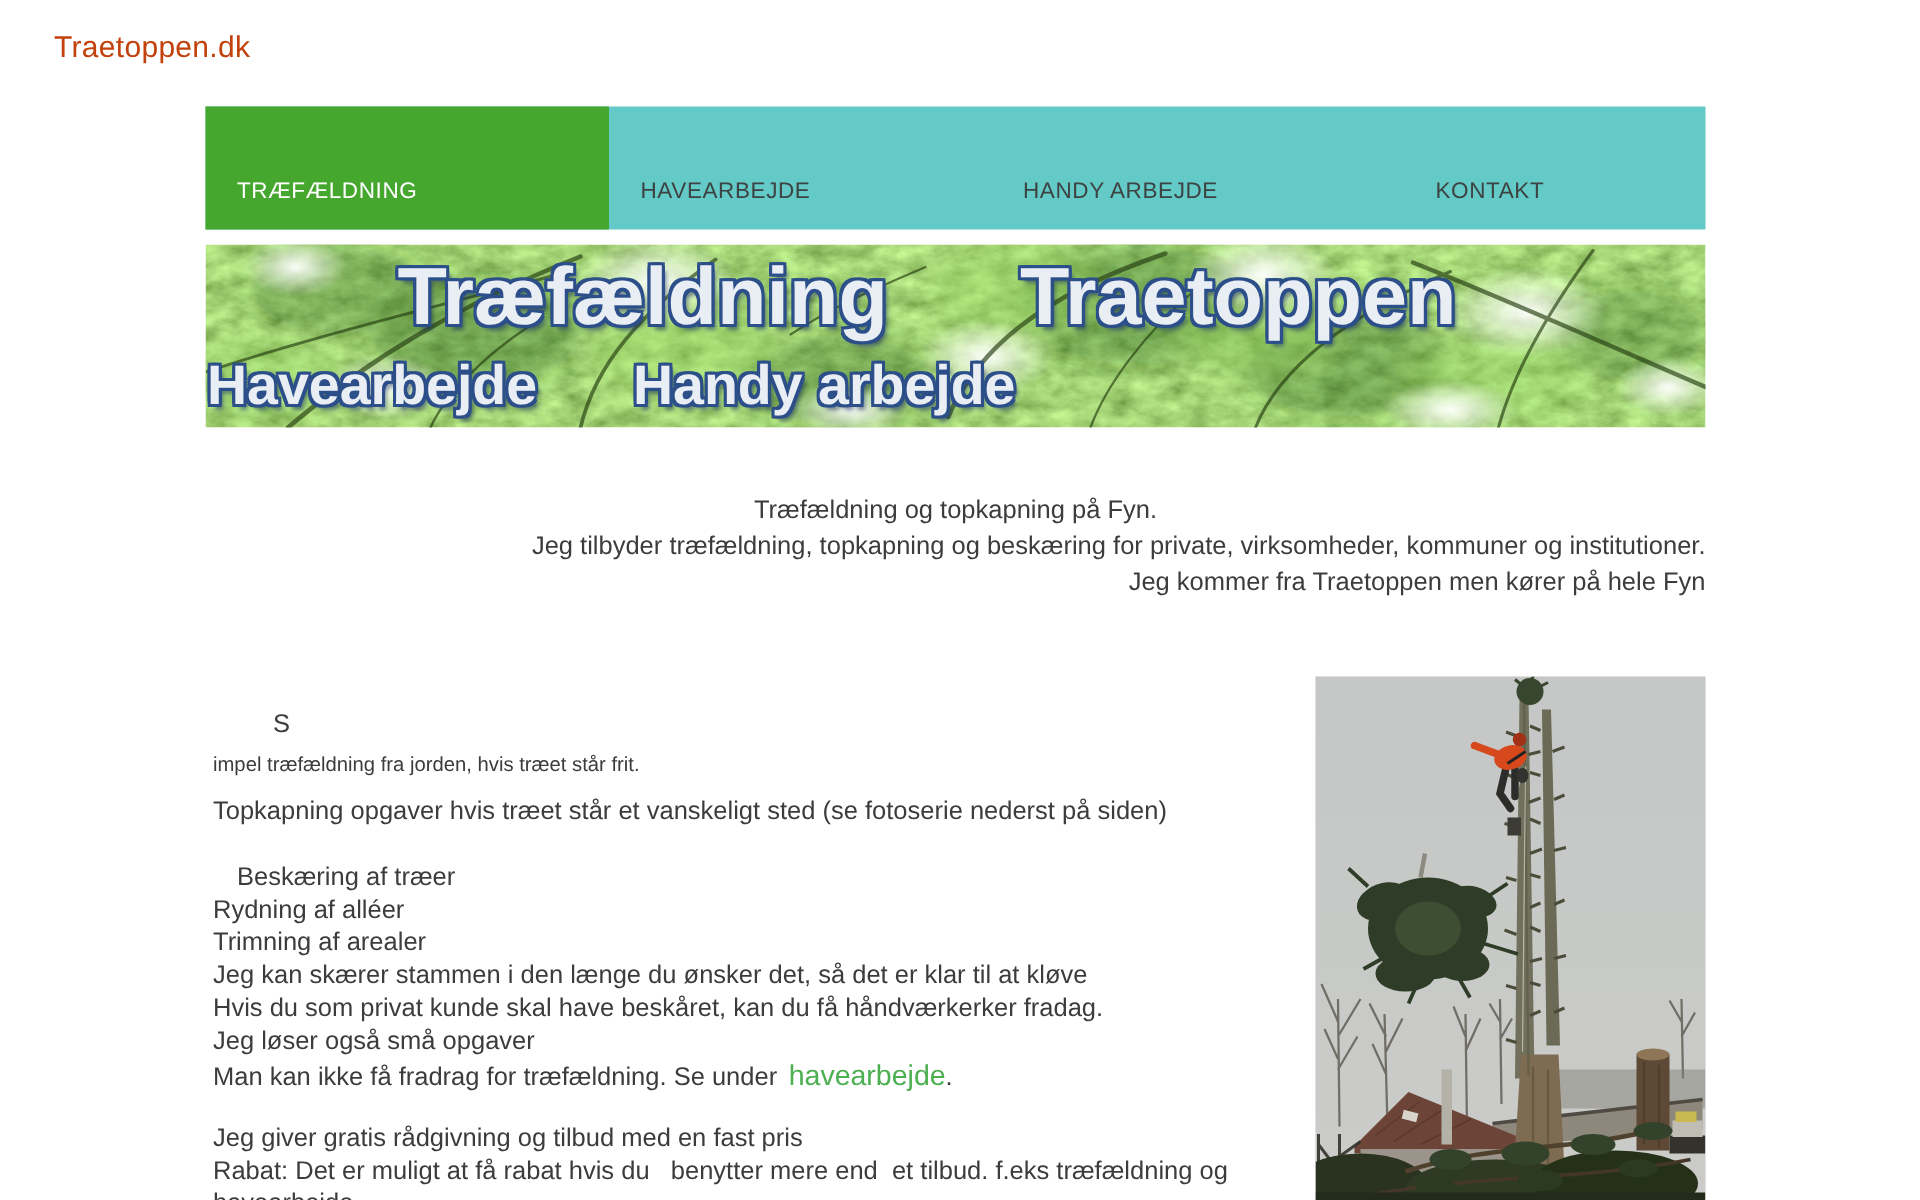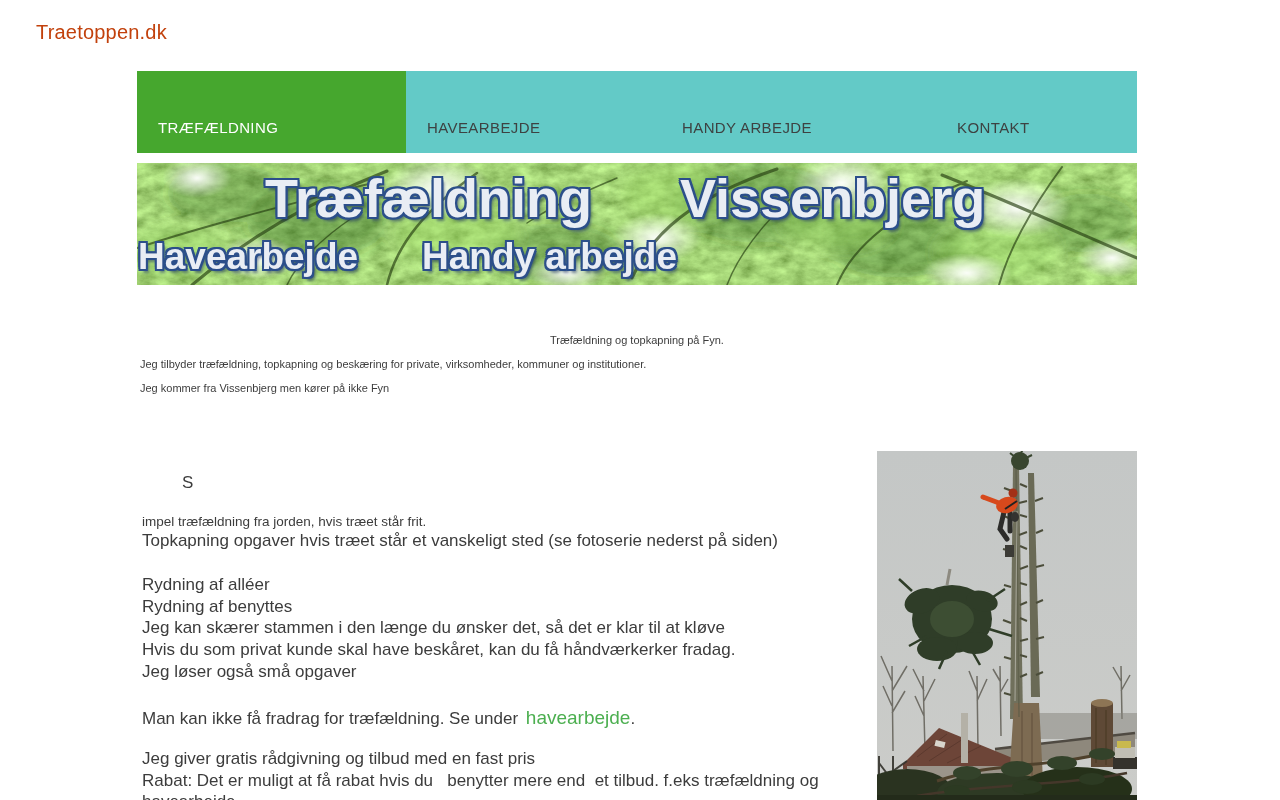--- a/index.html
+++ b/index.html
@@ -28,27 +28,27 @@
       0 -2px 0 var(--outline,#2c4f8a),0 2px 0 var(--outline,#2c4f8a),
       -2px 0 0 var(--outline,#2c4f8a),2px 0 0 var(--outline,#2c4f8a),
       3px 4px 3px rgba(25,45,95,.55);}
   .ht1{font-size:54px;top:4px;}
   .ht1a{left:128px;} .ht1b{left:543px;}
   .ht2{font-size:37px;top:73px;}
   .ht2a{left:1px;} .ht2b{left:285px;}
 
   
   .tline{white-space:pre-wrap;}
-  .intro{position:absolute;left:137px;top:328px;width:1000px;font-size:11px;line-height:24px;}
+  .intro{position:absolute;left:137px;top:328px;width:1000px;font-size:17px;line-height:24px;}
   .intro .centered{text-align:center;}
-  .intro .left{padding-left:3px;}
+  .intro .left{padding-left:3px;text-align:right;}
 
   .simple{position:absolute;left:137px;top:473px;}
   .simple .init{padding-left:45px;font-size:17px;line-height:20px;}
-  .simple .rest{padding-left:5px;font-size:13.5px;line-height:17px;margin-top:20px;}
+  .simple .rest{padding-left:5px;font-size:13.5px;line-height:17px;margin-top:8px;}
 
   .topk{position:absolute;left:142px;top:531px;font-size:17px;}
 
   .services{position:absolute;left:142px;top:574px;font-size:17px;line-height:21.7px;}
   .services .indent{padding-left:16px;}
 
   .fradrag{position:absolute;left:142px;top:707px;font-size:17px;}
   .fradrag .link{color:var(--link,#4caf50);font-size:19px;cursor:pointer;margin-left:3px;}
 
   .advice{position:absolute;left:142px;top:748px;font-size:17px;line-height:21.5px;}
@@ -120,41 +120,42 @@
         <path d="M495,115 C515,70 555,35 640,6" stroke-width="3"></path>
         <path d="M700,122 C715,85 755,50 830,18" stroke-width="2"></path>
         <path d="M1000,95 C930,65 880,42 805,12" stroke-width="3"></path>
         <path d="M862,122 C872,85 895,45 925,4" stroke-width="2"></path>
         <path d="M590,122 C600,95 625,60 660,30" stroke-width="1.5"></path>
         <path d="M150,122 C160,100 185,75 215,55" stroke-width="1.5"></path>
         <path d="M390,60 C420,40 450,28 480,15" stroke-width="1.5"></path>
       </g>
     </svg>
     <div class="hero-text ht1 ht1a">Træfældning</div>
-    <div class="hero-text ht1 ht1b">Vissenbjerg</div>
+    <div class="hero-text ht1 ht1b">Traetoppen</div>
     <div class="hero-text ht2 ht2a">Havearbejde</div>
     <div class="hero-text ht2 ht2b">Handy arbejde</div>
   </div>
 
   <div class="intro">
     <div class="tline centered">Træfældning og topkapning på Fyn.</div>
     <div class="tline left">Jeg tilbyder træfældning, topkapning og beskæring for private, virksomheder, kommuner og institutioner.</div>
-    <div class="tline left">Jeg kommer fra Vissenbjerg men kører på ikke Fyn</div>
+    <div class="tline left">Jeg kommer fra Traetoppen men kører på hele Fyn</div>
   </div>
 
   <div class="simple">
     <div class="tline init">S</div>
     <div class="tline rest">impel træfældning fra jorden, hvis træet står frit.</div>
   </div>
 
   <div class="topk tline">Topkapning opgaver hvis træet står et vanskeligt sted (se fotoserie nederst på siden)</div>
 
   <div class="services">
+    <div class="tline indent">Beskæring af træer</div>
     <div class="tline">Rydning af alléer</div>
-    <div class="tline">Rydning af benyttes</div>
+    <div class="tline">Trimning af arealer</div>
     <div class="tline">Jeg kan skærer stammen i den længe du ønsker det, så det er klar til at kløve</div>
     <div class="tline">Hvis du som privat kunde skal have beskåret, kan du få håndværkerker fradag.</div>
     <div class="tline">Jeg løser også små opgaver</div>
   </div>
 
   <div class="fradrag">
     <span class="tline">Man kan ikke få fradrag for træfældning. Se under </span><span class="link">havearbejde</span><span class="tline">.</span>
   </div>
 
   <div class="advice">

